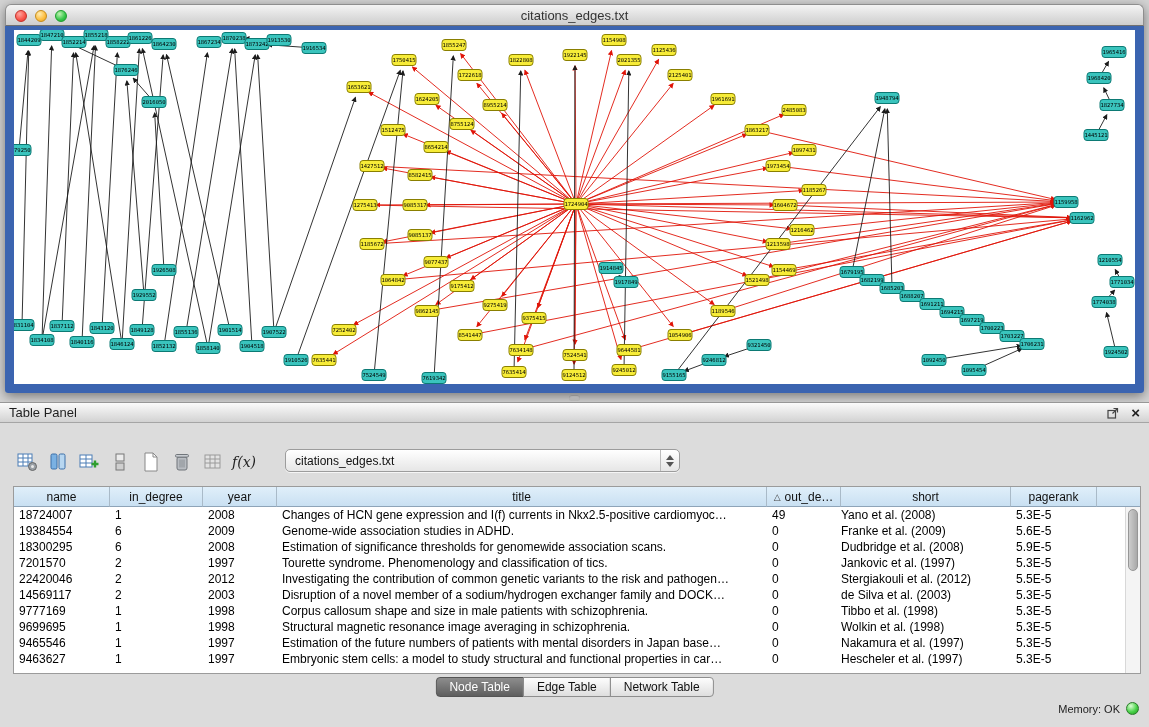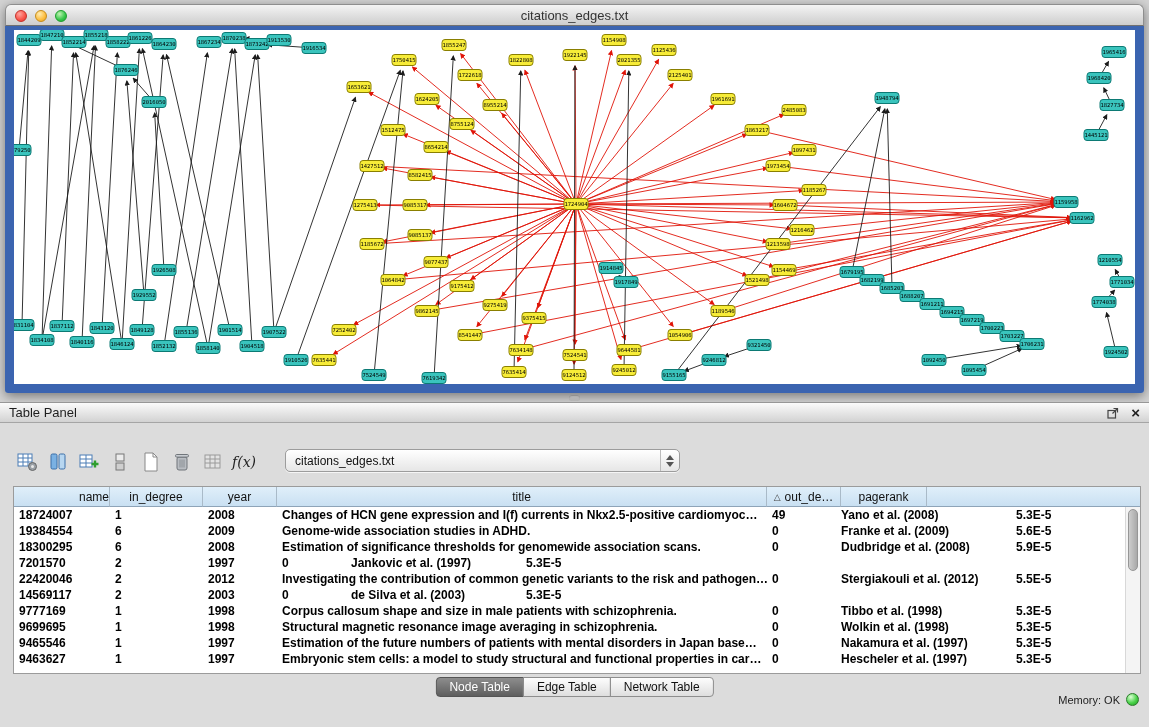--- a/index.html
+++ b/index.html
@@ -60,42 +60,42 @@
   
   .table-wrap{position:absolute;left:13px;top:63px;width:1128px;height:188px;background:#fff;
     border:1px solid #9b9b9b;box-sizing:border-box;overflow:hidden;}
   .thead{display:flex;height:20px;}
   .th{display:flex;align-items:center;justify-content:center;font-size:12px;color:#111;
     background:linear-gradient(#e0effa,#c9e0f2);border-right:1px solid #a9bac8;
     border-bottom:1px solid #8ea4b8;box-sizing:border-box;gap:4px;}
   .th.c7{border-right:none;}
   .sort-glyph{font-size:9px;color:#444;}
   .tbody{position:absolute;top:20px;left:0;right:15px;bottom:0;overflow:hidden;}
-  .tr{display:flex;height:16px;align-items:center;font-weight:bold;}
+  .tr{display:flex;height:16px;align-items:center;}
   .td{font-size:12px;color:#000;white-space:nowrap;overflow:hidden;box-sizing:border-box;}
-  .c0{width:96px;justify-content:flex-end;}.c1{width:93px;}.c2{width:74px;}.c3{width:490px;}.c4{width:74px;}.c5{width:170px;}.c6{width:86px;}.c7{flex:1;}
+  .c0{width:96px;}.c1{width:93px;}.c2{width:74px;}.c3{width:490px;}.c4{width:74px;}.c5{width:170px;}.c6{width:86px;}.c7{flex:1;}
   .td.c0,.td.c1,.td.c2,.td.c3,.td.c4,.td.c6{padding-left:5px;text-align:left;}
   .td.c5{}
 
   .vscroll{position:absolute;top:20px;right:0;bottom:0;width:15px;background:#f4f4f4;
     border-left:1px solid #d8d8d8;box-sizing:border-box;}
   .vthumb{position:absolute;top:2px;left:2px;width:10px;height:62px;border-radius:6px;
     background:linear-gradient(90deg,#cdcdcd,#a9a9a9);border:1px solid #969696;box-sizing:border-box;}
 
   
   .tabs{position:absolute;left:50%;transform:translateX(-50%);top:254px;display:flex;}
   .tab{height:20px;padding:0 13px;font-size:12px;display:flex;align-items:center;
     border:1px solid #8e8e8e;background:linear-gradient(#fdfdfd,#dedede);color:#111;
     margin-left:-1px;box-sizing:border-box;}
   .tab:first-child{border-radius:4px 0 0 4px;margin-left:0;}
   .tab:last-child{border-radius:0 4px 4px 0;}
   .tab.selected{background:linear-gradient(#8d8d8d,#5e5e5e);color:#fff;border-color:#545454;}
 
   
-  .statusbar{position:absolute;right:10px;bottom:21px;display:flex;align-items:center;gap:6px;text-align:right;}
+  .statusbar{position:absolute;right:10px;bottom:12px;display:flex;align-items:center;gap:6px;text-align:right;}
   .memory-label{font-size:11px;color:#222;}
   .memory-orb{width:13px;height:13px;border-radius:50%;
     background:radial-gradient(circle at 35% 28%,#dcffd4,#4ad24a 55%,#1f9a1f);
     border:1px solid #2a7a2a;box-sizing:border-box;}
 </style>
 </head>
 <body>
 
 <div class="net-window">
   <div class="titlebar">
@@ -776,20 +776,23 @@
           <div class="th c2">
             <span>year</span>
           </div>
           <div class="th c3">
             <span>title</span>
           </div>
           <div class="th c4">
             <span class="sort-glyph">△</span>
             <span>out_de…</span>
           </div>
+          <div class="th c5">
+            <span>short</span>
+          </div>
           <div class="th c6">
             <span>pagerank</span>
           </div>
           <div class="th c7"></div>
         </div>
       <div class="tbody">
           <div class="tr">
             <div class="td c0">18724007</div>
             <div class="td c1">1</div>
             <div class="td c2">2008</div>
@@ -813,37 +816,39 @@
             <div class="td c2">2008</div>
             <div class="td c3">Estimation of significance thresholds for genomewide association scans.</div>
             <div class="td c4">0</div>
             <div class="td c5">Dudbridge et al. (2008)</div>
             <div class="td c6">5.9E-5</div>
           </div>
           <div class="tr">
             <div class="td c0">7201570</div>
             <div class="td c1">2</div>
             <div class="td c2">1997</div>
+            <div class="td c3">Tourette syndrome. Phenomenology and classification of tics.</div>
             <div class="td c4">0</div>
             <div class="td c5">Jankovic et al. (1997)</div>
             <div class="td c6">5.3E-5</div>
           </div>
           <div class="tr">
             <div class="td c0">22420046</div>
             <div class="td c1">2</div>
             <div class="td c2">2012</div>
             <div class="td c3">Investigating the contribution of common genetic variants to the risk and pathogen…</div>
             <div class="td c4">0</div>
             <div class="td c5">Stergiakouli et al. (2012)</div>
             <div class="td c6">5.5E-5</div>
           </div>
           <div class="tr">
             <div class="td c0">14569117</div>
             <div class="td c1">2</div>
             <div class="td c2">2003</div>
+            <div class="td c3">Disruption of a novel member of a sodium/hydrogen exchanger family and DOCK…</div>
             <div class="td c4">0</div>
             <div class="td c5">de Silva et al. (2003)</div>
             <div class="td c6">5.3E-5</div>
           </div>
           <div class="tr">
             <div class="td c0">9777169</div>
             <div class="td c1">1</div>
             <div class="td c2">1998</div>
             <div class="td c3">Corpus callosum shape and size in male patients with schizophrenia.</div>
             <div class="td c4">0</div>

